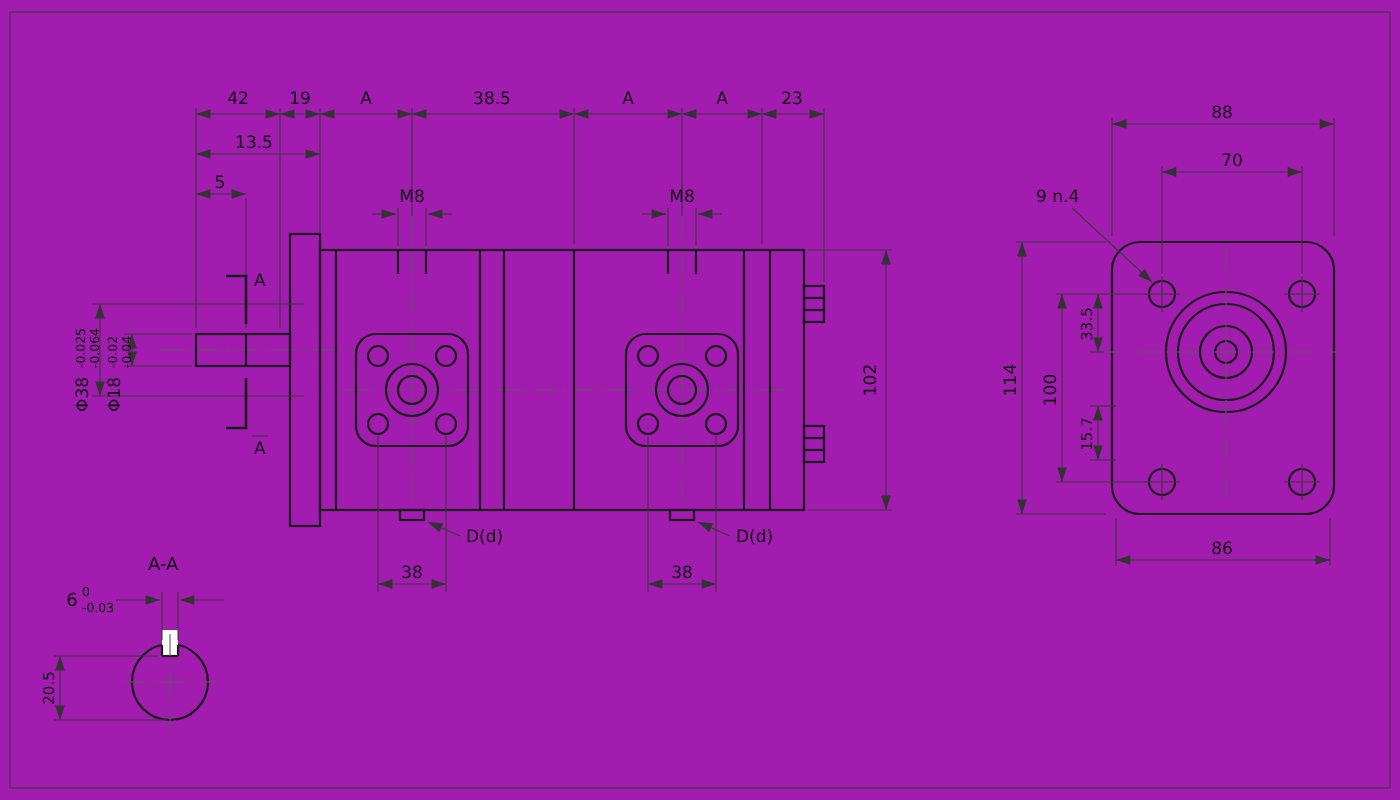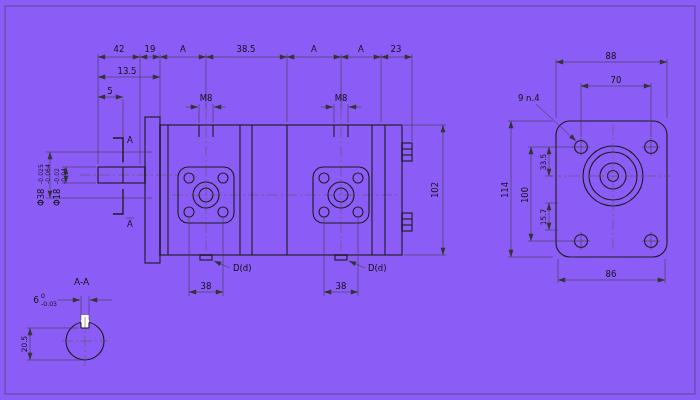--- a/index.html
+++ b/index.html
@@ -1,16 +1,16 @@
 <!DOCTYPE html>
 <html><head>
 <meta charset="utf-8">
 <style>
   html,body{margin:0;padding:0;background:#ffffff;}
-  .sheet{position:relative;width:700px;height:400px;background:#8b5cf6;overflow:hidden;}
+  .sheet{position:relative;width:700px;height:400px;background:#a21caf;overflow:hidden;}
   svg{display:block;}
   svg text{font-family:"DejaVu Sans", sans-serif;fill:#111;}
   .v{stroke:#1c1c1c;stroke-width:1.1;fill:none;}
   .v2{stroke:#1c1c1c;stroke-width:1.3;fill:none;}
   .t{stroke:#3a3a3a;stroke-width:0.55;fill:none;}
   .c{stroke:#5a5a5a;stroke-width:0.55;fill:none;stroke-dasharray:11 3 2 3;}
   .d9{font-size:9px;}
   .d8{font-size:8.5px;}
   .d7{font-size:7.5px;}
   .d6{font-size:6.2px;}

